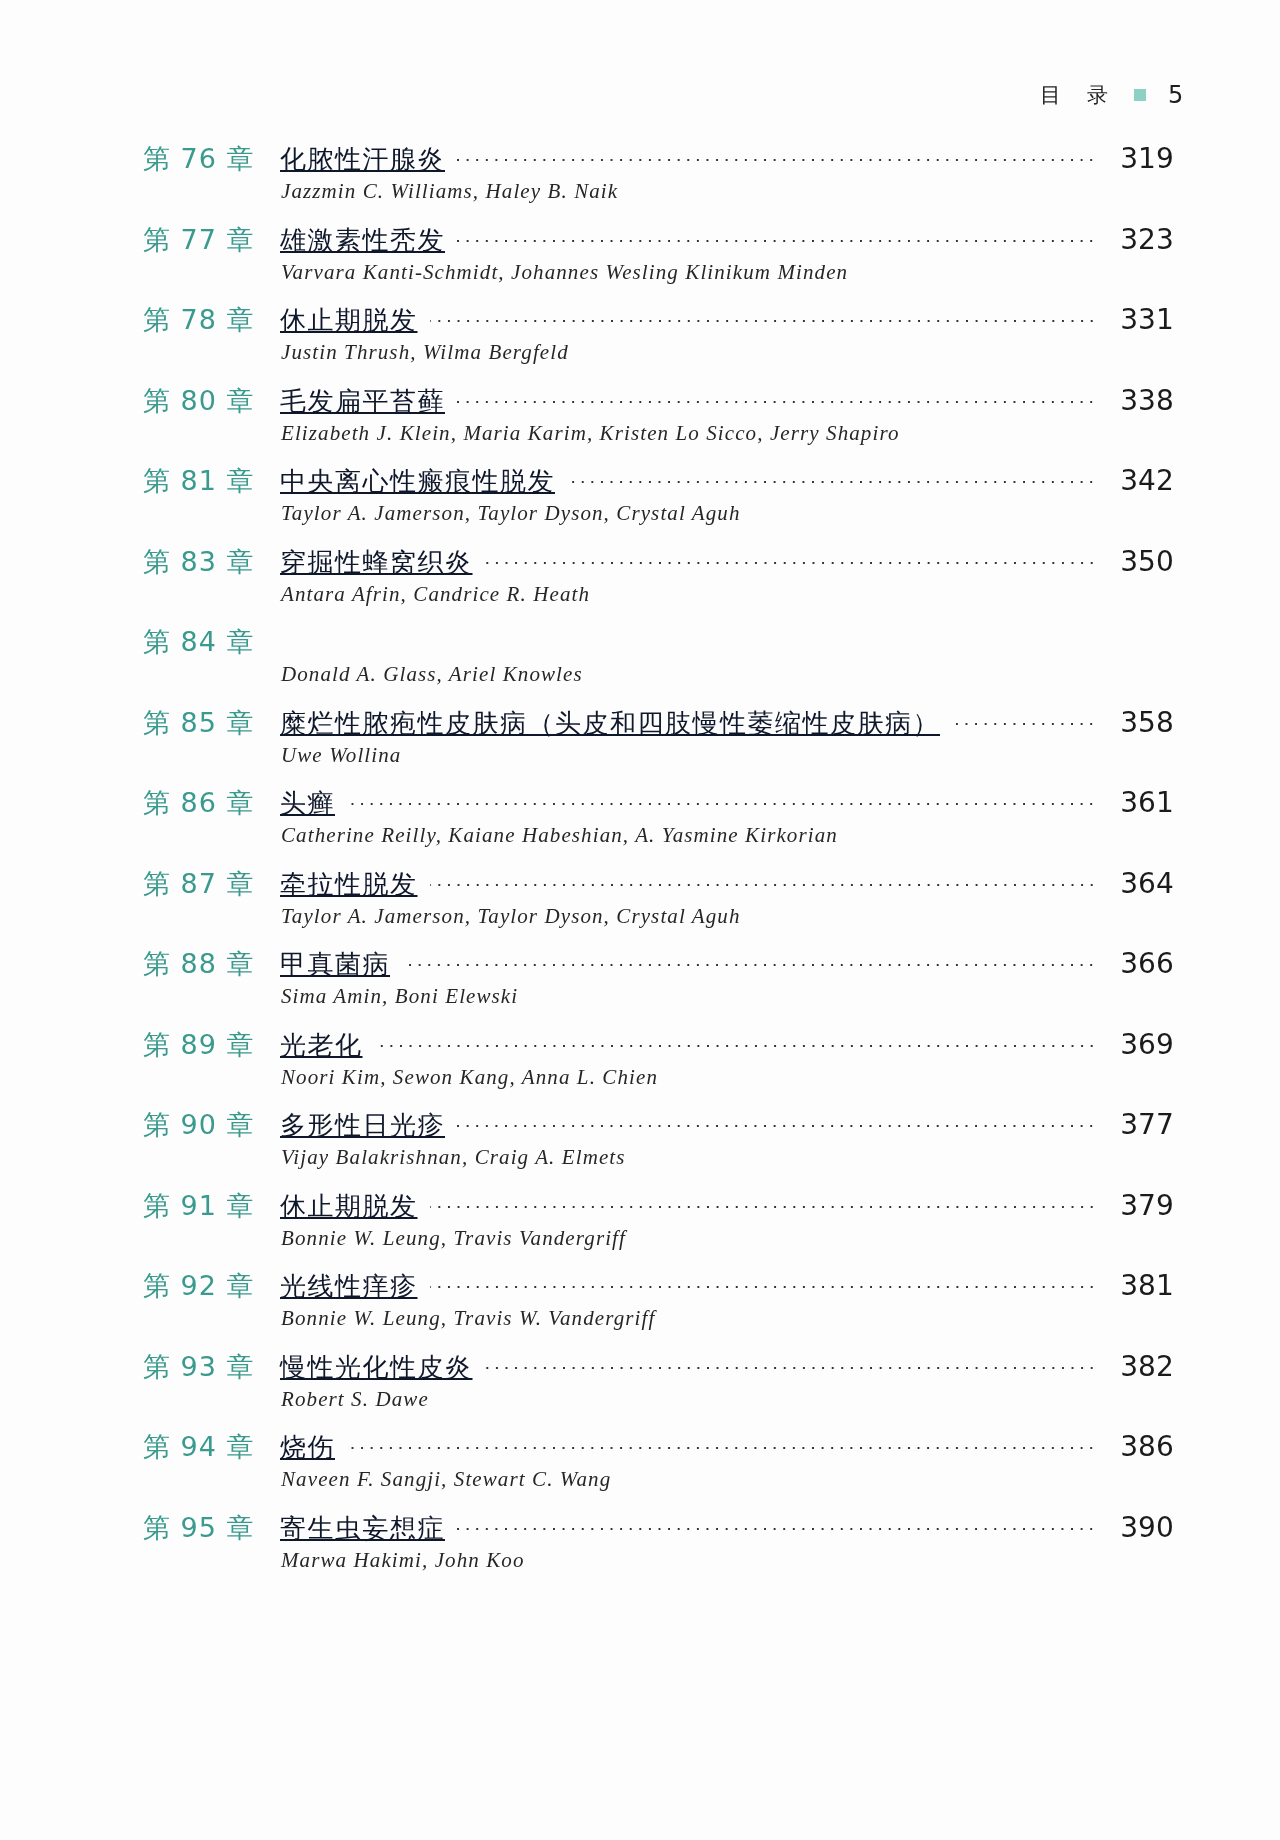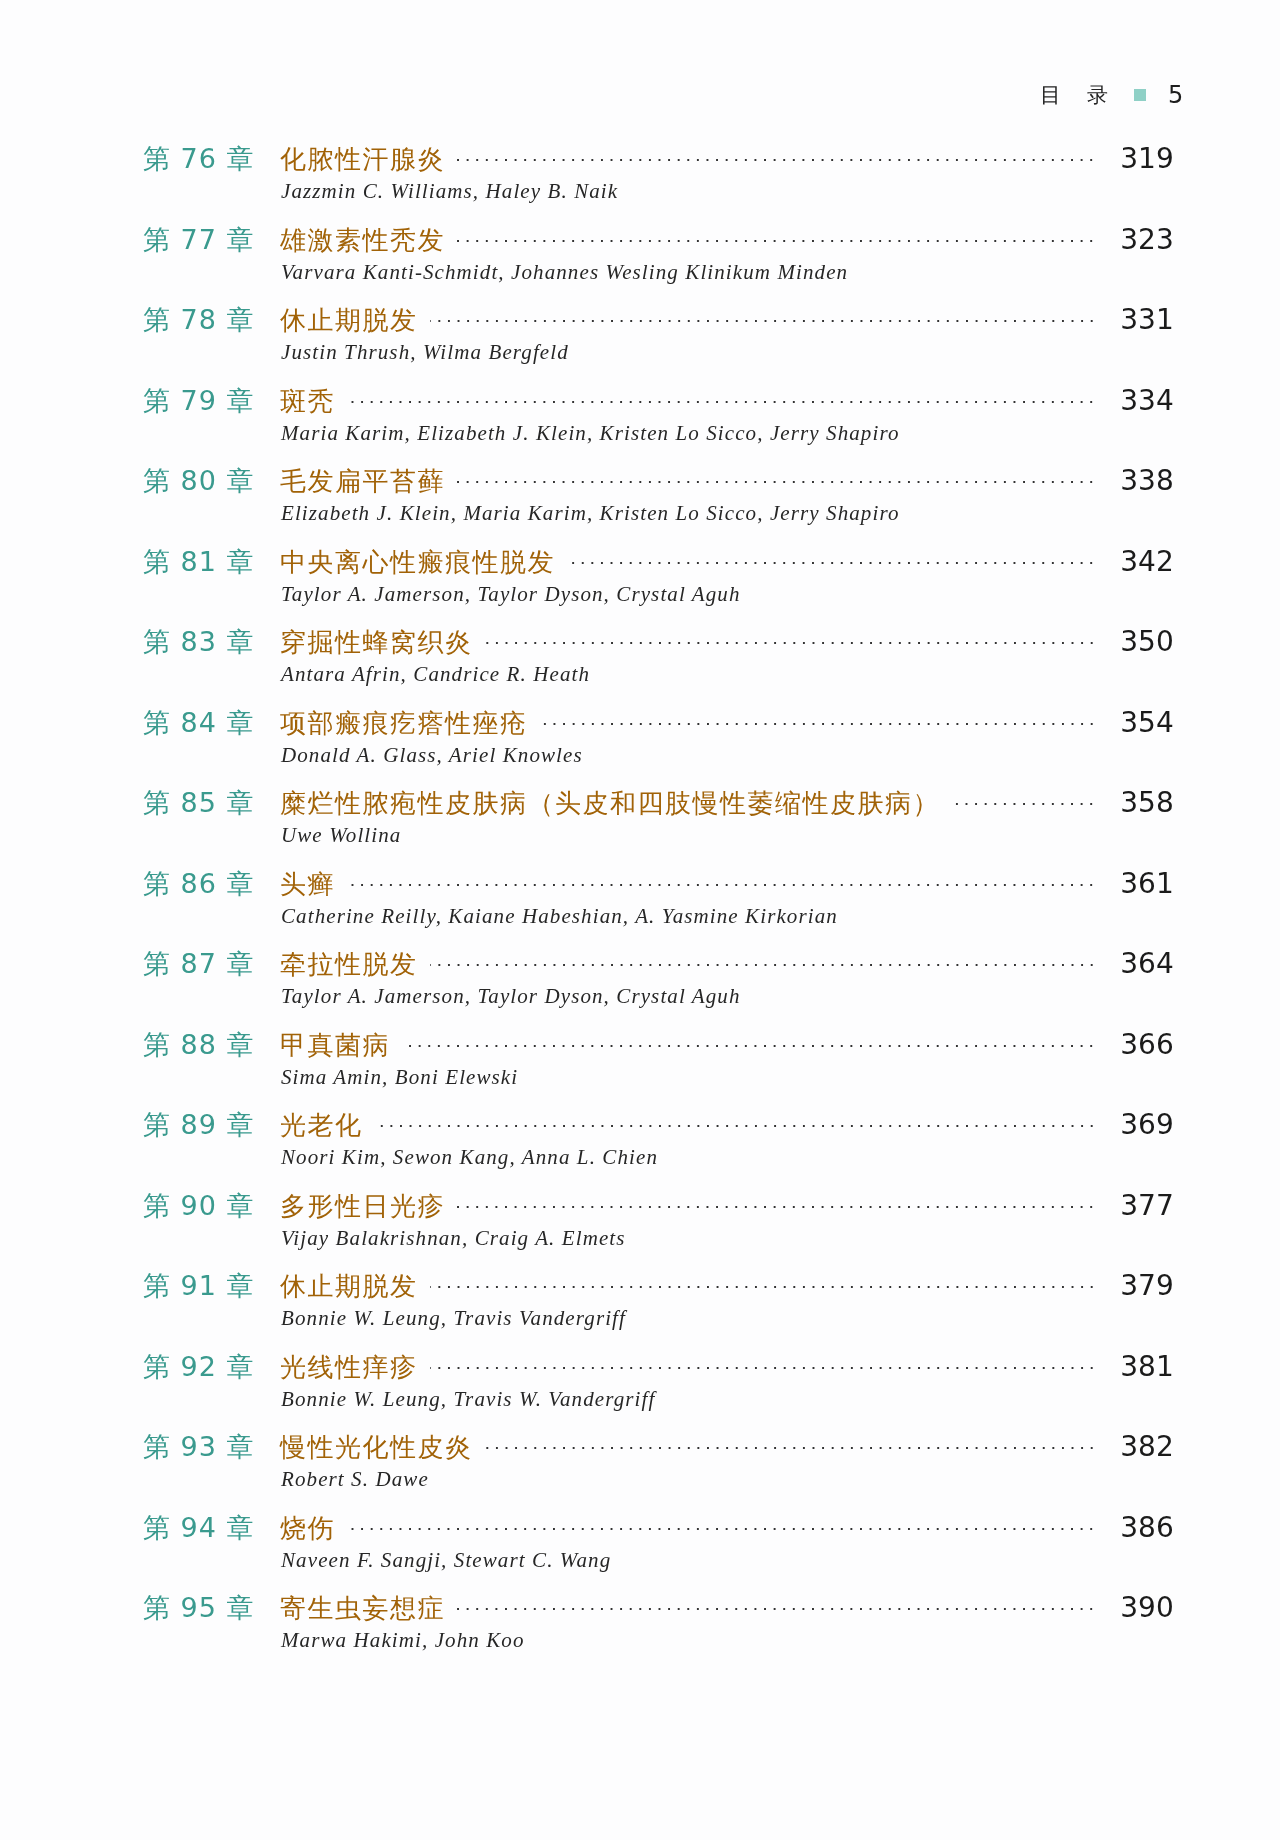--- a/index.html
+++ b/index.html
@@ -58,21 +58,22 @@
     width: 896px;
     height: 34px;
     display: flex;
     align-items: center;
   }
   .title {
     font-size: 26px;
     white-space: nowrap;
     line-height: 34px;
     letter-spacing: 1.5px;
-    color: #a16207;
+    color: #0f172a;
+    text-decoration: underline;
   }
   .leader {
     flex: 1;
     height: 6px;
     margin: 0 22px 0 12px;
     background-image: radial-gradient(circle, #333 1.1px, transparent 1.5px);
     background-size: 9.6px 6px;
     background-repeat: repeat-x;
     background-position: right center;
     align-self: center;
@@ -131,29 +132,20 @@
     <div class="entry">
     <span class="ch-label">第 78 章</span>
     <div class="line1">
       <span class="title">休止期脱发</span>
       <span class="leader"></span>
       <span class="page">331</span>
     </div>
     <span class="authors">Justin Thrush, Wilma Bergfeld</span>
   </div>
     <div class="entry">
-    <span class="ch-label">第 79 章</span>
-    <div class="line1">
-      <span class="title">斑秃</span>
-      <span class="leader"></span>
-      <span class="page">334</span>
-    </div>
-    <span class="authors">Maria Karim, Elizabeth J. Klein, Kristen Lo Sicco, Jerry Shapiro</span>
-  </div>
-    <div class="entry">
     <span class="ch-label">第 80 章</span>
     <div class="line1">
       <span class="title">毛发扁平苔藓</span>
       <span class="leader"></span>
       <span class="page">338</span>
     </div>
     <span class="authors">Elizabeth J. Klein, Maria Karim, Kristen Lo Sicco, Jerry Shapiro</span>
   </div>
     <div class="entry">
     <span class="ch-label">第 81 章</span>
@@ -168,25 +160,20 @@
     <span class="ch-label">第 83 章</span>
     <div class="line1">
       <span class="title">穿掘性蜂窝织炎</span>
       <span class="leader"></span>
       <span class="page">350</span>
     </div>
     <span class="authors">Antara Afrin, Candrice R. Heath</span>
   </div>
     <div class="entry">
     <span class="ch-label">第 84 章</span>
-    <div class="line1">
-      <span class="title">项部瘢痕疙瘩性痤疮</span>
-      <span class="leader"></span>
-      <span class="page">354</span>
-    </div>
     <span class="authors">Donald A. Glass, Ariel Knowles</span>
   </div>
     <div class="entry">
     <span class="ch-label">第 85 章</span>
     <div class="line1">
       <span class="title">糜烂性脓疱性皮肤病（头皮和四肢慢性萎缩性皮肤病）</span>
       <span class="leader"></span>
       <span class="page">358</span>
     </div>
     <span class="authors">Uwe Wollina</span>

